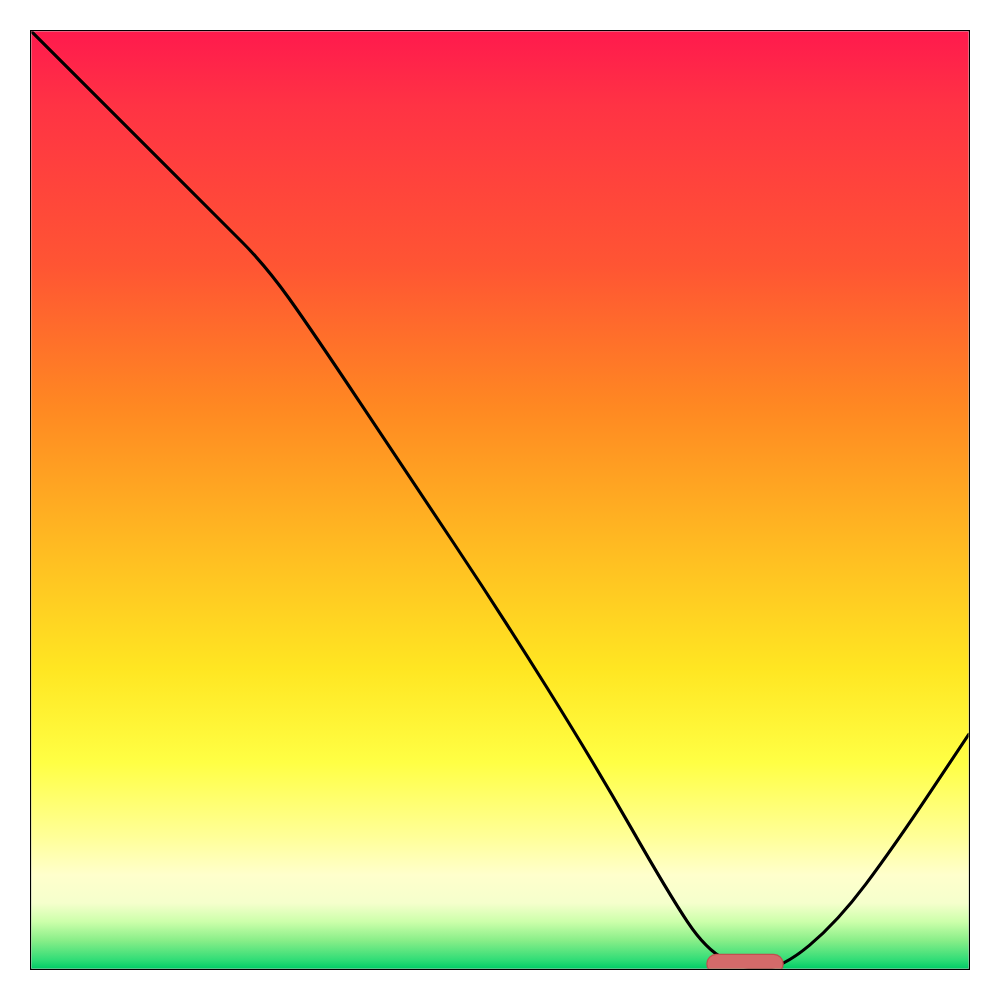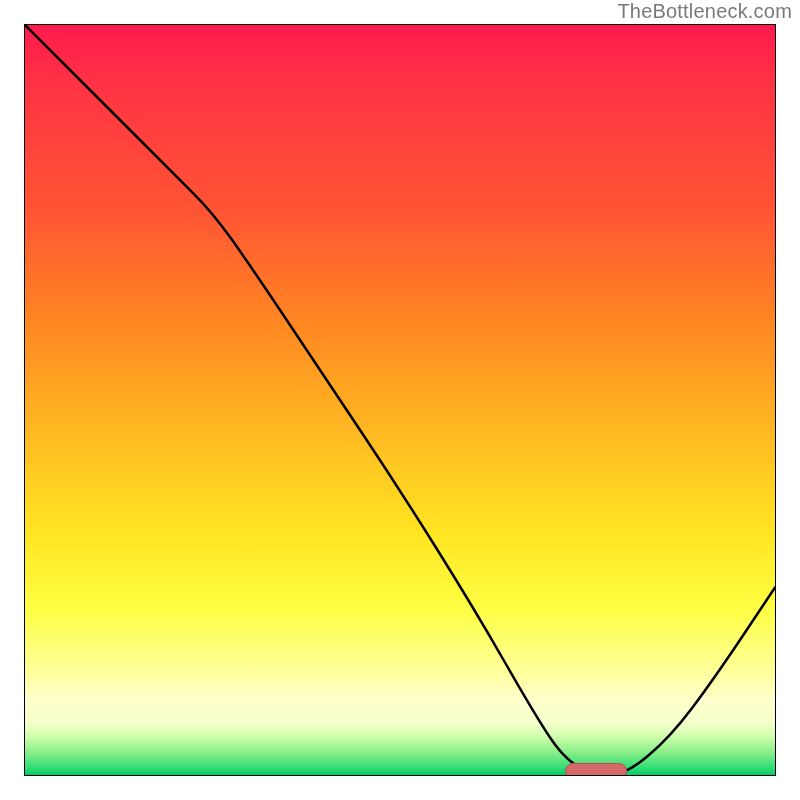--- a/index.html
+++ b/index.html
@@ -64,21 +64,20 @@
     position: absolute;
     background: #d46a6a;
     border: 1px solid #c05050;
     border-radius: 8px;
   }
 </style>
 </head>
 <body>
 
 <div class="chart-container">
-  <div class="watermark">TheBottleneck.com</div>
 
   <div class="plot-area">
     <div class="gradient-bg"></div>
     <svg class="curve" viewBox="0 0 750 750" preserveAspectRatio="none">
       <path id="curve-path" fill="none" stroke="#000" stroke-width="2.5" stroke-linejoin="round" stroke-linecap="round" d="M 0.0 0.0 Q 0.0 0.0 37.5 37.5 Q 75.0 75.0 112.5 112.5 Q 150.0 150.0 168.8 168.8 Q 187.5 187.5 206.3 213.8 Q 225.0 240.0 262.5 296.3 Q 300.0 352.5 337.5 408.8 Q 375.0 465.0 412.5 525.0 Q 450.0 585.0 480.0 637.5 Q 510.0 690.0 525.0 712.5 Q 540.0 735.0 555.0 742.5 Q 570.0 750.0 585.0 750.0 Q 600.0 750.0 622.5 731.3 Q 645.0 712.5 667.5 682.5 Q 690.0 652.5 720.0 607.5 T 750.0 562.5 "></path>
     </svg>
     <div id="marker" class="marker" style="left: 540px; width: 60px; top: 738px; height: 14px;"></div>
   </div>
 </div>
 

